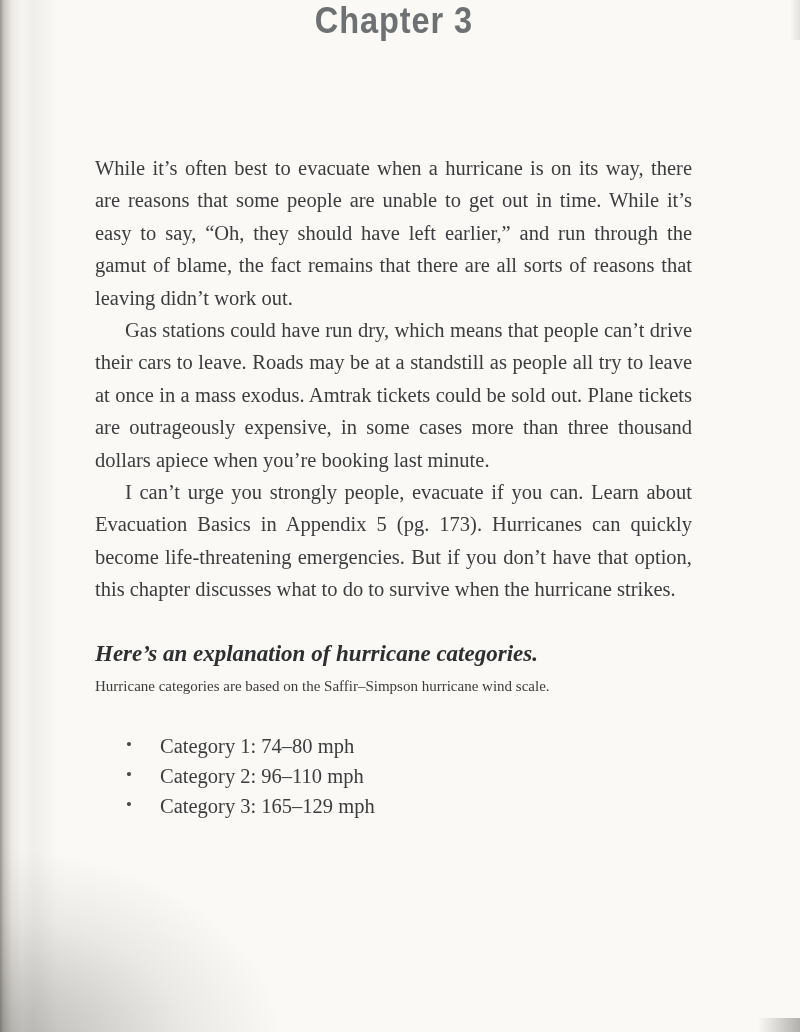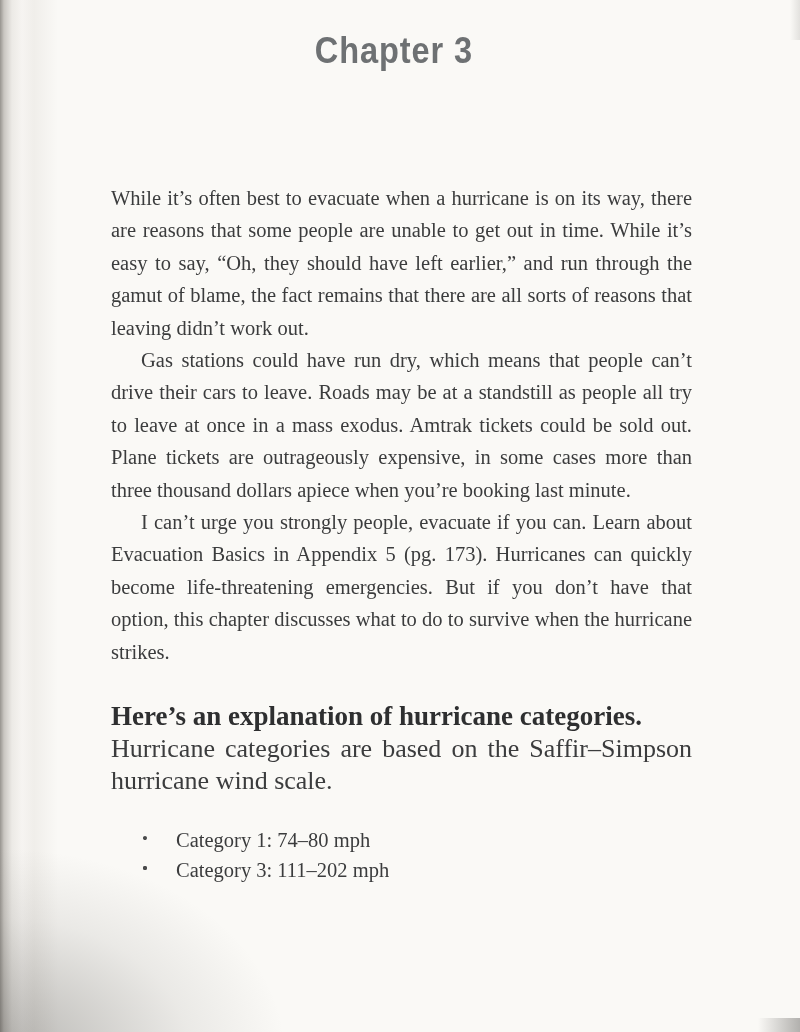--- a/index.html
+++ b/index.html
@@ -21,21 +21,21 @@
     position: absolute; right: 0; bottom: 0; width: 42px; height: 14px;
     background: linear-gradient(90deg, rgba(0,0,0,0) 0%, rgba(90,88,85,0.45) 100%);
   }
   .edge-top-right {
     position: absolute; right: 0; top: 0; width: 10px; height: 40px;
     background: linear-gradient(90deg, rgba(0,0,0,0), rgba(120,118,114,0.18));
   }
 
   .content { position: absolute; left: 95px; right: 108px; top: 0; }
 
-  header { text-align: center; padding-top: 30px; }
+  header { text-align: center; }
   .chapter-label {
     display: inline-block;
     font-family: "Liberation Sans", sans-serif;
     font-weight: bold;
     font-size: 37px;
     letter-spacing: 1px;
     color: #6e7173;
     transform: scaleX(0.88);
     transform-origin: 50% 50%;
   }
@@ -44,42 +44,43 @@
     font-family: "Liberation Sans", sans-serif;
     font-weight: bold;
     color: #7b7e80;
     font-size: 60px;
     line-height: 66px;
     letter-spacing: 1px;
     text-shadow: 0 0 1px rgba(90,92,94,0.55);
   }
   .title-line { display: block; transform: scaleX(0.72); transform-origin: 50% 50%; white-space: nowrap; }
 
-  main { margin-top: 110px; margin-left: 16px; }
+  main { margin-top: 110px; }
   p.body-para {
     margin: 0;
     font-size: 20.5px;
     line-height: 32.4px;
     color: #3b3c3d;
     text-align: justify;
   }
   p.indent { text-indent: 30px; }
   .ital { }
 
   .section { margin-top: 32px; }
   .section-heading {
     margin: 0;
-    font-size: 27px;
+    font-size: 23px;
     line-height: 32.4px;
     font-weight: bold;
     color: #2e2f30;
+    font-style: italic;
   }
   .section-intro {
     margin: 0;
-    font-size: 26px;
+    font-size: 15px;
     line-height: 32.4px;
     color: #3b3c3d;
     text-align: justify;
   }
 
   ul.cat-list { list-style: none; margin: 28px 0 0 0; padding: 0; }
   ul.cat-list li {
     position: relative;
     padding-left: 65px;
     font-size: 20.5px;
@@ -115,23 +116,24 @@
         <p class="section-heading">Here’s an explanation of hurricane categories.</p>
         <p class="section-intro">Hurricane categories are based on the Saffir–Simpson hurricane wind scale.</p>
 
         <ul class="cat-list">
           <li>
             <span class="dot">•</span>
             <span>Category 1: 74–80 mph</span>
           </li>
           <li>
             <span class="dot">•</span>
+            <span>Category 2: 96–110 mph</span>
           </li>
           <li>
             <span class="dot">•</span>
-            <span>Category 3: 111–202 mph</span>
+            <span>Category 3: 165–129 mph</span>
           </li>
         </ul>
       </div>
     </main>
 
   </div>
 </div>
 
 </body></html>

